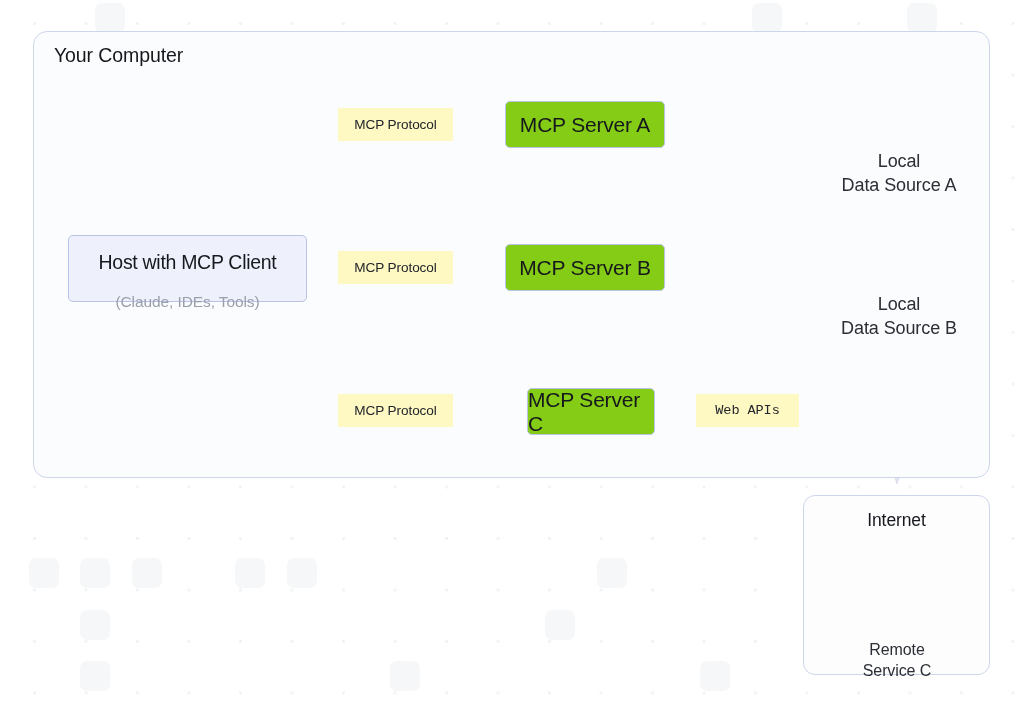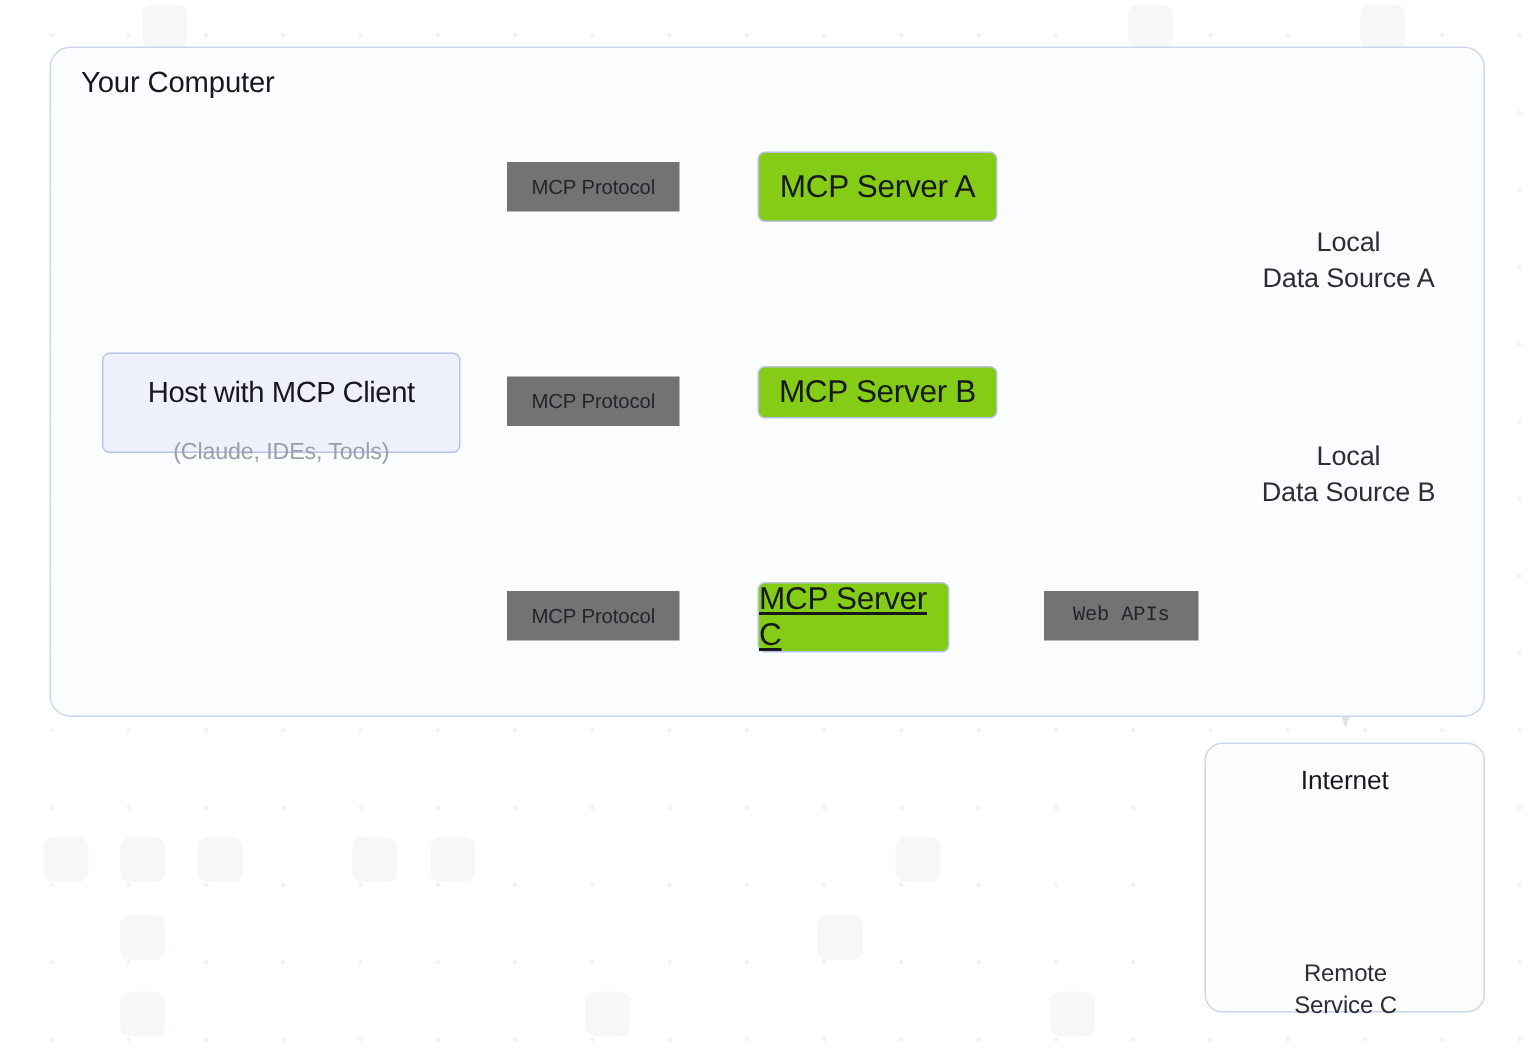--- a/index.html
+++ b/index.html
@@ -52,34 +52,34 @@
     font-size:17.5px;color:#16181d;letter-spacing:-0.1px;
   }
 
   .server-box{
     border:1.4px solid #b9c3e8;border-radius:5px;
     background:#84cc16;
     display:flex;align-items:center;justify-content:center;
     font-size:21px;color:#16181d;letter-spacing:-0.2px;
   }
   #server-a{left:505px;top:101px;width:160px;height:47px;}
-  #server-b{left:505px;top:244px;width:160px;height:35px;}
-  #server-c{left:505px;top:388px;width:128px;height:47px;text-decoration:underline;}
+  #server-b{left:505px;top:244px;width:160px;height:47px;}
+  #server-c{left:527px;top:388px;width:128px;height:47px;}
 
   #host-box{
     left:68px;top:235px;width:239px;height:67px;
     border:1.4px solid #b9c3e8;border-radius:5px;
     background:#eef1fb;
     display:flex;flex-direction:column;align-items:center;justify-content:center;
   }
   #host-title{font-size:19.5px;color:#16181d;letter-spacing:-0.3px;line-height:1.1;margin-top:26px;}
   #host-sub{font-size:15.5px;color:#9aa0ab;letter-spacing:-0.1px;margin-top:19px;}
 
   .pill{
-    background:#737373;border-radius:0;
+    background:#fef9c3;border-radius:0;
     display:flex;align-items:center;justify-content:center;
     font-size:13.6px;color:#22252b;letter-spacing:-0.1px;
     padding:0 11px;
   }
   #pill-a{left:338px;top:108px;width:115px;height:33px;}
   #pill-b{left:338px;top:251px;width:115px;height:33px;}
   #pill-c{left:338px;top:394px;width:115px;height:33px;}
   #pill-web{left:696px;top:394px;width:103px;height:33px;font-family:Liberation Mono, monospace;}
 
   

